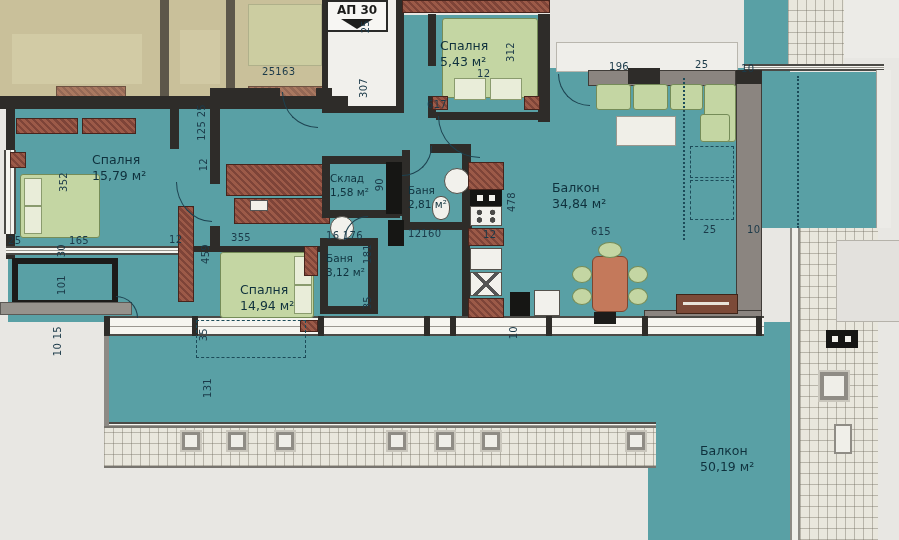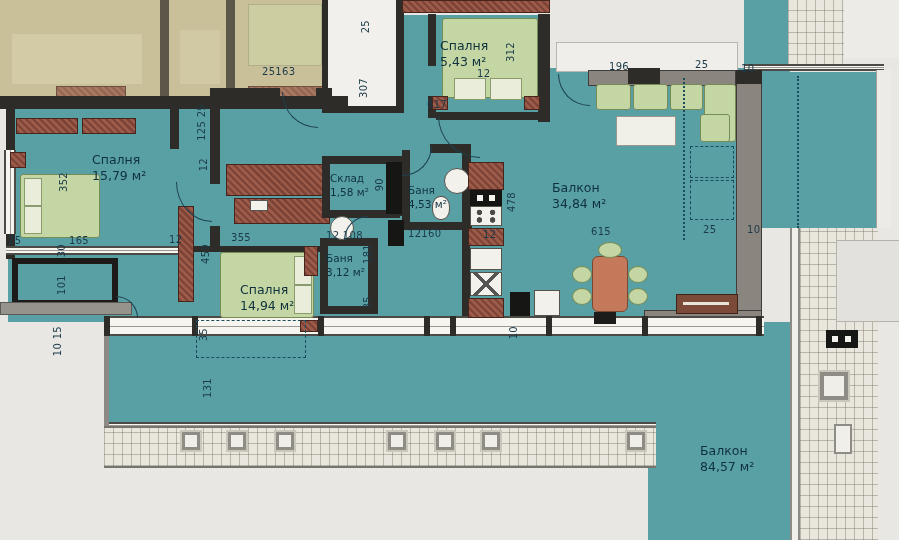--- a/index.html
+++ b/index.html
@@ -76,20 +76,24 @@
   <div class="abs" style="left:834px;top:424px;width:14px;height:26px;background:#f0efe9;border:2px solid #8f8c85"></div>
   <div class="abs" style="left:826px;top:330px;width:32px;height:18px;background:#161614">
     <div class="abs" style="left:6px;top:6px;width:6px;height:6px;background:#f2f1ec"></div>
     <div class="abs" style="left:19px;top:6px;width:6px;height:6px;background:#f2f1ec"></div>
   </div>
 
   <div class="abs" style="left:326px;top:0;width:76px;height:112px;background:#f1f0ec"></div>
   <div class="w" style="left:322px;top:0;width:6px;height:112px"></div>
   <div class="w" style="left:396px;top:0;width:8px;height:112px"></div>
   <div class="w" style="left:322px;top:106px;width:82px;height:7px"></div>
+  <div class="abs" style="left:326px;top:0;width:62px;height:32px;background:#f7f6f3;border:2px solid #2a2a28;box-sizing:border-box">
+    <div class="abs" style="left:0;top:1px;width:58px;text-align:center;font-size:12px;font-weight:bold;color:#1c1c1a">АП 30</div>
+    <div class="chev" style="left:13px;top:17px"></div>
+  </div>
 
   <div class="w" style="left:0;top:96px;width:348px;height:13px"></div>
   <div class="hr" style="left:402px;top:0;width:148px;height:13px"></div>
   <div class="w" style="left:6px;top:109px;width:9px;height:150px"></div>
   <div class="winv" style="left:4px;top:150px;width:12px;height:84px"></div>
   <div class="w" style="left:170px;top:109px;width:9px;height:40px"></div>
   <div class="w" style="left:210px;top:88px;width:10px;height:96px"></div>
   <div class="w" style="left:210px;top:226px;width:10px;height:26px"></div>
   <div class="w" style="left:218px;top:88px;width:62px;height:8px"></div>
   <div class="w" style="left:316px;top:88px;width:16px;height:8px"></div>
@@ -213,37 +217,37 @@
   <div class="rlabel" style="left:92px;top:152px">
     <div>Спалня</div>
     <div>15,79 м²</div>
   </div>
   <div class="rlabel small" style="left:330px;top:172px">
     <div>Склад</div>
     <div>1,58 м²</div>
   </div>
   <div class="rlabel small" style="left:408px;top:184px">
     <div>Баня</div>
-    <div>4,53 м²</div>
+    <div>2,81 м²</div>
   </div>
   <div class="rlabel small" style="left:326px;top:252px">
     <div>Баня</div>
     <div>3,12 м²</div>
   </div>
   <div class="rlabel" style="left:240px;top:282px">
     <div>Спалня</div>
     <div>14,94 м²</div>
   </div>
   <div class="rlabel" style="left:552px;top:180px">
     <div>Балкон</div>
     <div>34,84 м²</div>
   </div>
   <div class="rlabel" style="left:700px;top:443px">
     <div>Балкон</div>
-    <div>84,57 м²</div>
+    <div>50,19 м²</div>
   </div>
 
   <span class="dim" style="left:262px;top:66px">25163</span>
   <span class="dim" style="left:477px;top:68px">12</span>
   <span class="dimv" style="left:360px;top:20px">25</span>
   <span class="dimv" style="left:358px;top:78px">307</span>
   <span class="dim" style="left:427px;top:99px">617</span>
   <span class="dimv" style="left:505px;top:42px">312</span>
   <span class="dim" style="left:609px;top:61px">196</span>
   <span class="dim" style="left:695px;top:59px">25</span>
@@ -254,21 +258,21 @@
   <span class="dim" style="left:69px;top:235px">165</span>
   <span class="dim" style="left:8px;top:235px">25</span>
   <span class="dimv" style="left:56px;top:244px">30</span>
   <span class="dimv" style="left:56px;top:275px">101</span>
   <span class="dimv" style="left:52px;top:326px">10 15</span>
   <span class="dim" style="left:169px;top:234px">12</span>
   <span class="dim" style="left:231px;top:232px">355</span>
   <span class="dimv" style="left:200px;top:244px">459</span>
   <span class="dimv" style="left:198px;top:328px">35</span>
   <span class="dimv" style="left:202px;top:378px">131</span>
-  <span class="dim" style="left:326px;top:230px">12 108</span>
+  <span class="dim" style="left:326px;top:230px">16 176</span>
   <span class="dimv" style="left:362px;top:244px">181</span>
   <span class="dimv" style="left:362px;top:296px">35</span>
   <span class="dimv" style="left:374px;top:178px">90</span>
   <span class="dim" style="left:408px;top:228px">12160</span>
   <span class="dim" style="left:483px;top:229px">12</span>
   <span class="dimv" style="left:506px;top:192px">478</span>
   <span class="dimv" style="left:508px;top:326px">10</span>
   <span class="dim" style="left:591px;top:226px">615</span>
   <span class="dim" style="left:703px;top:224px">25</span>
   <span class="dim" style="left:747px;top:224px">10</span>

